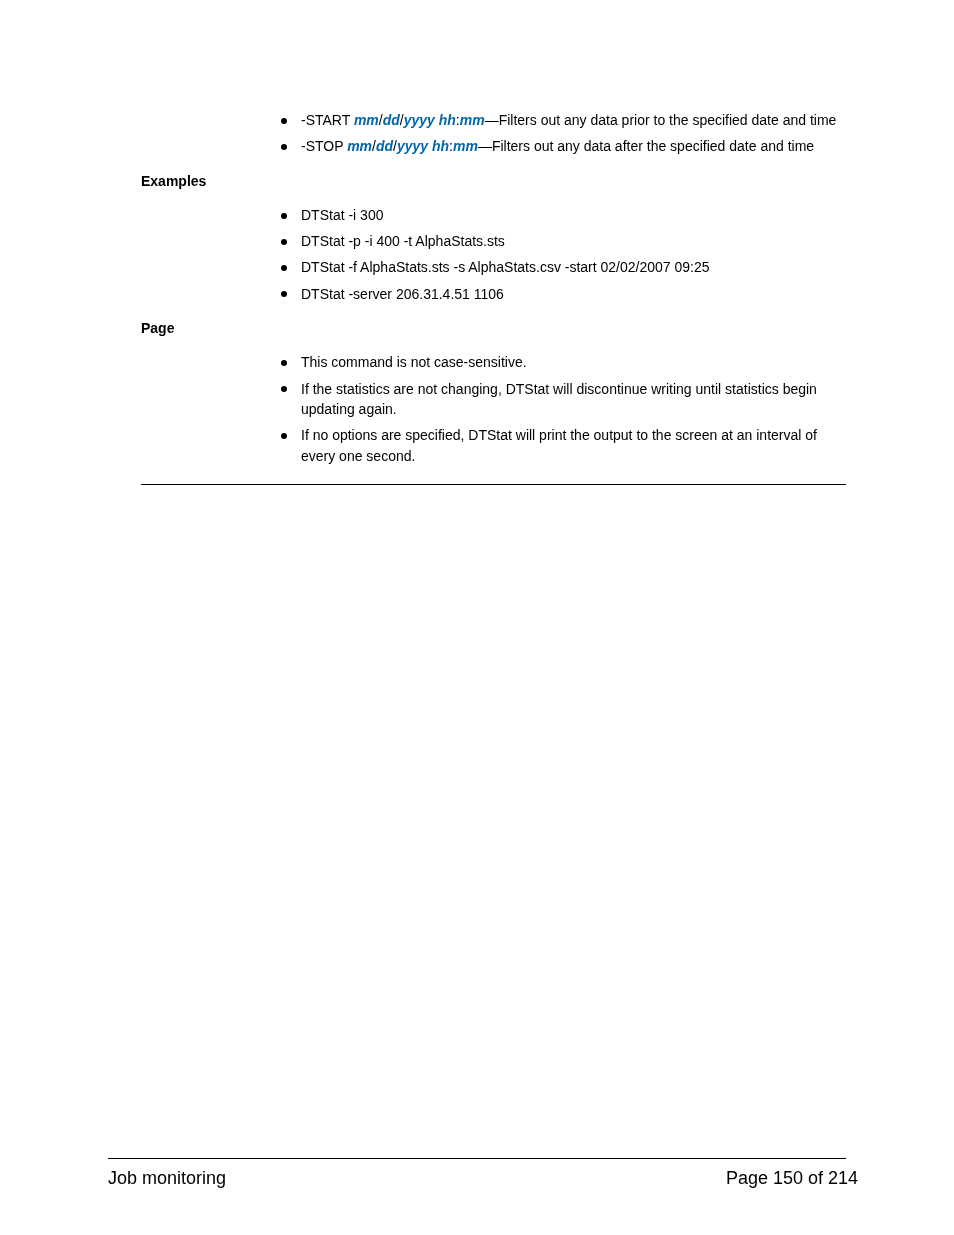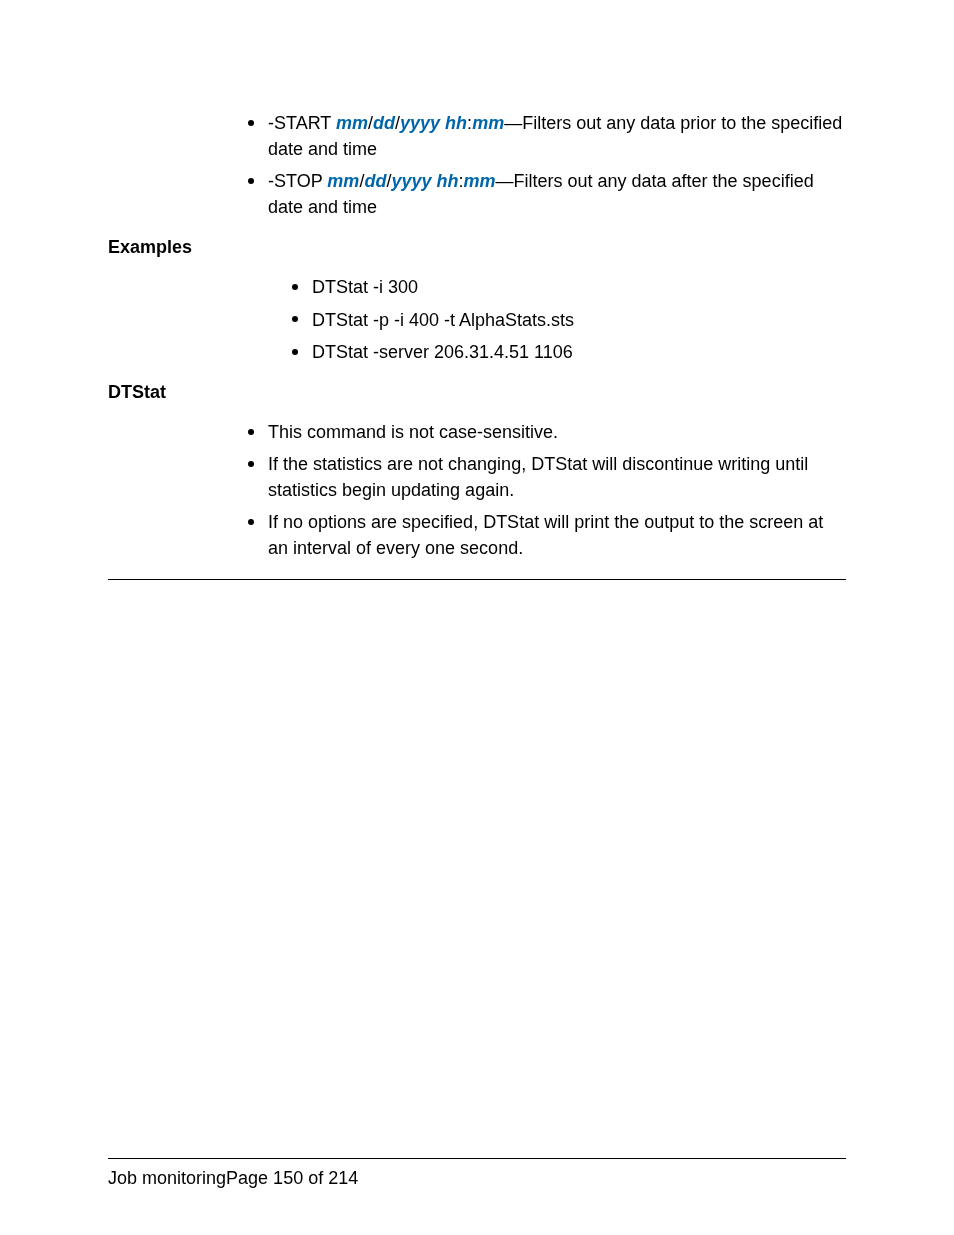--- a/index.html
+++ b/index.html
@@ -10,22 +10,23 @@
     background: #ffffff;
     font-family: Arial, Helvetica, sans-serif;
     color: #000;
     position: relative;
   }
   .page {
     position: relative;
     box-sizing: border-box;
     padding: 110px 108px 0 108px;
     height: 1162px;
-    font-size: 18px;
+    font-size: 14px;
     line-height: 1.45;
+    margin-left: 33px;
   }
   .row {
     display: flex;
     align-items: flex-start;
   }
   .label-col {
     width: 132px;
     flex: 0 0 132px;
     font-weight: 700;
     padding-top: 2px;
@@ -66,23 +67,24 @@
   .footer-line {
     position: absolute;
     left: 108px;
     right: 108px;
     top: 1158px;
     border-top: 1px solid #000;
   }
   .footer {
     position: absolute;
     left: 108px;
-    right: 112px;
+    right: 96px;
     top: 1168px;
     display: flex;
+    justify-content: space-between;
     font-size: 18px;
   }
 </style>
 </head>
 <body>
 
 <div class="page">
 
   <div class="row">
     <div class="label-col"></div>
@@ -91,33 +93,34 @@
           <li>-START <span class="kw">mm</span>/<span class="kw">dd</span>/<span class="kw">yyyy hh</span>:<span class="kw">mm</span>—Filters out any data prior to the specified date and time</li>
           <li>-STOP <span class="kw">mm</span>/<span class="kw">dd</span>/<span class="kw">yyyy hh</span>:<span class="kw">mm</span>—Filters out any data after the specified date and time</li>
         </ul>
     </div>
   </div>
 
   <div class="row" style="margin-top:6px;">
     <div class="label-col">Examples</div>
     <div class="content-col"></div>
   </div>
-  <div class="row" style="margin-top:14px;gap:44px;">
+  <div class="row" style="margin-top:14px;">
     <div class="label-col"></div>
     <div class="content-col">
       <ul class="bullets" id="examples-list">
           <li>DTStat -i 300</li>
           <li>DTStat -p -i 400 -t AlphaStats.sts</li>
+          <li>DTStat -f AlphaStats.sts -s AlphaStats.csv -start 02/02/2007 09:25</li>
           <li>DTStat -server 206.31.4.51 1106</li>
         </ul>
     </div>
   </div>
 
   <div class="row" style="margin-top:6px;">
-    <div class="label-col">DTStat</div>
+    <div class="label-col">Page</div>
     <div class="content-col"></div>
   </div>
   <div class="row" style="margin-top:14px;">
     <div class="label-col"></div>
     <div class="content-col">
       <ul class="bullets" id="notes-list">
           <li>This command is not case-sensitive.</li>
           <li>If the statistics are not changing, DTStat will discontinue writing until statistics begin updating again.</li>
           <li>If no options are specified, DTStat will print the output to the screen at an interval of every one second.</li>
         </ul>

